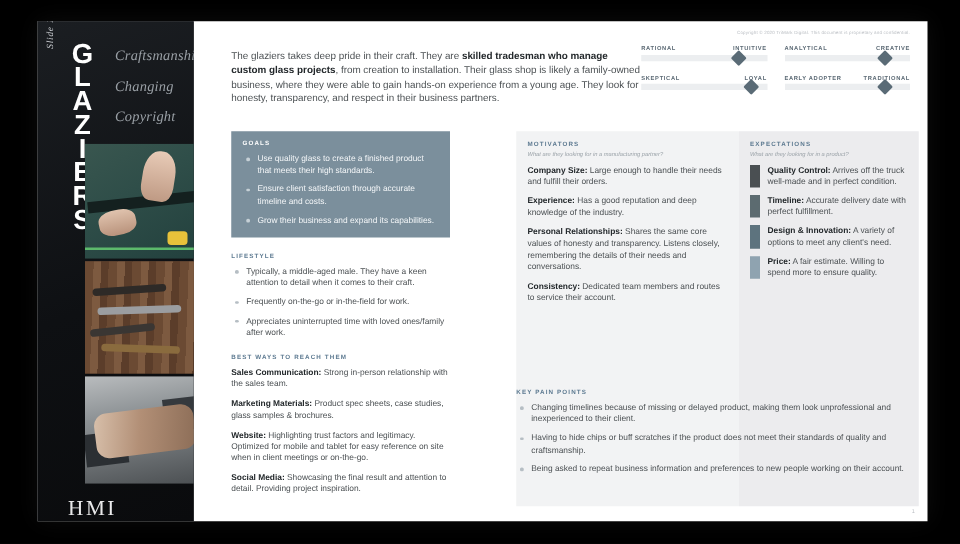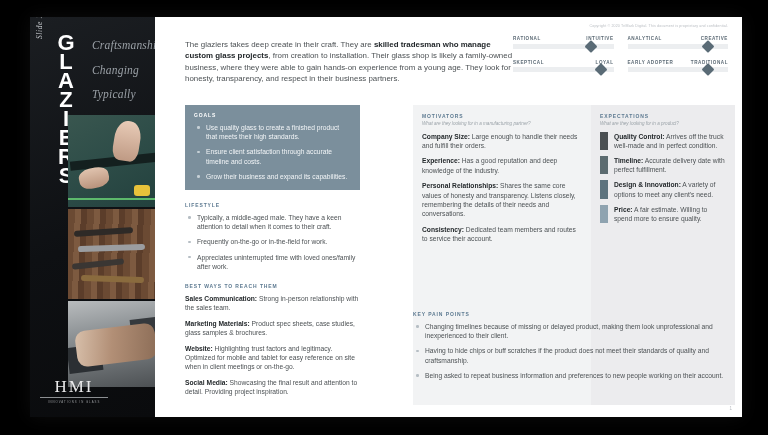--- a/index.html
+++ b/index.html
@@ -50,21 +50,21 @@
   .ph2 .t4{left:14%;top:74%;width:66%;background:#8a6b3e;transform:rotate(2deg);}
 
   .ph3 .bg{position:absolute;inset:0;background:linear-gradient(170deg,#b9bcbe 0%,#8d9295 35%,#4b4f52 100%);}
   .ph3 .sh{position:absolute;left:8%;top:30%;width:84%;height:42%;border-radius:10px;
            background:linear-gradient(100deg,#d8c0ab,#b28f76 45%,#8c6d57);transform:rotate(-7deg);}
   .ph3 .cuff{position:absolute;left:0;top:52%;width:36%;height:30%;background:#2b2f33;transform:rotate(-7deg);}
   .ph3 .cuff2{position:absolute;right:0;top:20%;width:34%;height:30%;background:#35393d;transform:rotate(-7deg);}
 
   
   .hmi{position:absolute;left:8px;top:361px;width:72px;text-align:center;color:#e9e9ea;}
-  .hmi .mark{font-family:"Liberation Serif",serif;font-size:17px;letter-spacing:2px;line-height:18px;}
+  .hmi .mark{font-family:"Liberation Serif",serif;font-size:17px;letter-spacing:2px;line-height:18px;margin-top:20px;}
   .hmi .rule{height:1px;background:#8c8f92;margin:1px 2px 2px 2px;}
   .hmi .tag{font-size:2.8px;letter-spacing:1px;color:#9a9da0;}
 
   
   .copyright{position:absolute;right:14px;top:7px;font-size:3.6px;color:#b9bdc2;letter-spacing:.15px;}
 
   .intro{position:absolute;left:155px;top:22px;width:330px;font-size:7.9px;line-height:11.4px;color:#4c5154;}
   .intro b{color:#23282b;font-weight:700;}
 
   
@@ -133,21 +133,21 @@
         <span>Z</span>
         <span>I</span>
         <span>E</span>
         <span>R</span>
         <span>S</span>
       </div>
 
       <div class="values">
         <div>Craftsmanship</div>
         <div>Changing</div>
-        <div>Typically</div>
+        <div>Copyright</div>
       </div>
 
       <div class="photo ph1">
         <div class="bg"></div>
         <div class="bar"></div>
         <div class="hand"></div>
         <div class="hand2"></div>
         <div class="dot"></div>
         <div class="line"></div>
       </div>
@@ -170,21 +170,21 @@
       <div class="hmi">
         <div class="mark">HMI</div>
         <div class="rule"></div>
         <div class="tag">INNOVATIONS IN GLASS</div>
       </div>
     </div>
 
     <div class="copyright">Copyright © 2020 TriMark Digital. This document is proprietary and confidential.</div>
 
     <div class="intro">
-      <span>The glaziers takes deep create in their craft. They are </span><b>skilled tradesman who manage custom glass projects</b><span>, from creation to installation. Their glass shop is likely a family-owned business, where they were able to gain hands-on experience from a young age. They look for honesty, transparency, and respect in their business partners.</span>
+      <span>The glaziers takes deep pride in their craft. They are </span><b>skilled tradesman who manage custom glass projects</b><span>, from creation to installation. Their glass shop is likely a family-owned business, where they were able to gain hands-on experience from a young age. They look for honesty, transparency, and respect in their business partners.</span>
     </div>
 
     <div class="spectrum">
       <div class="sp-row">
         <div class="sp">
           <div class="sp-labels">
             <span>RATIONAL</span>
             <span>INTUITIVE</span>
           </div>
           <div class="sp-track">

